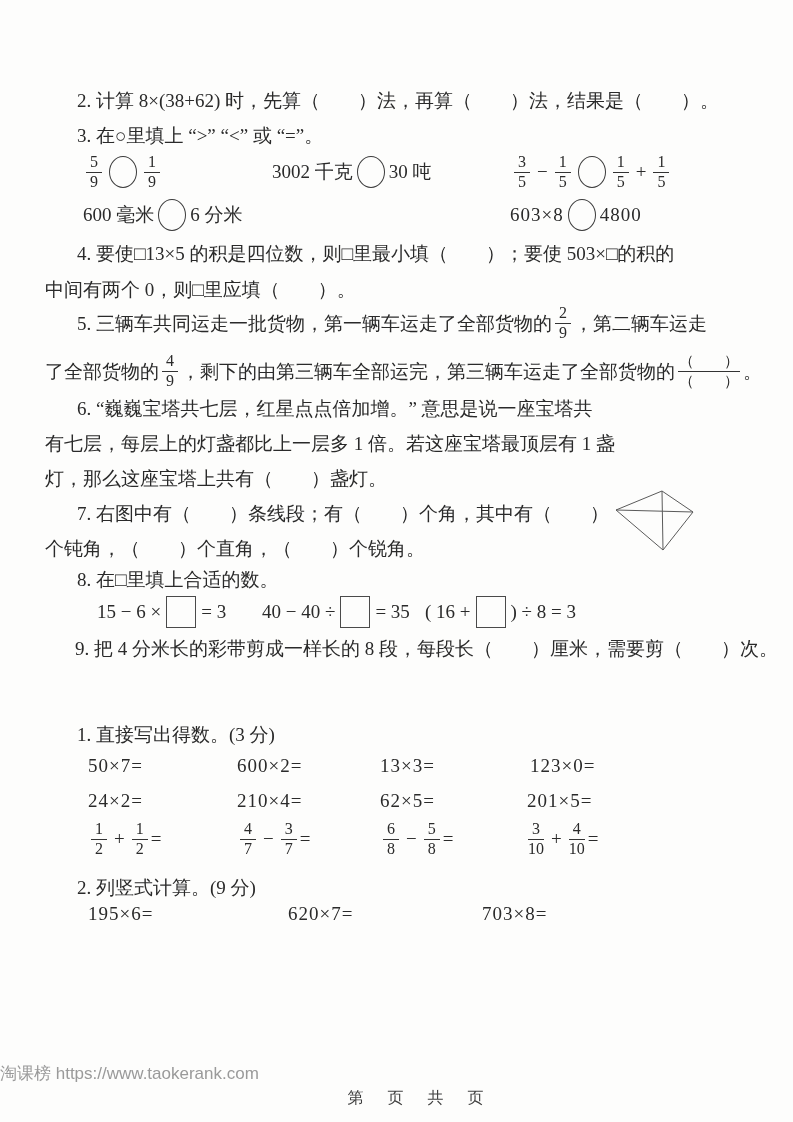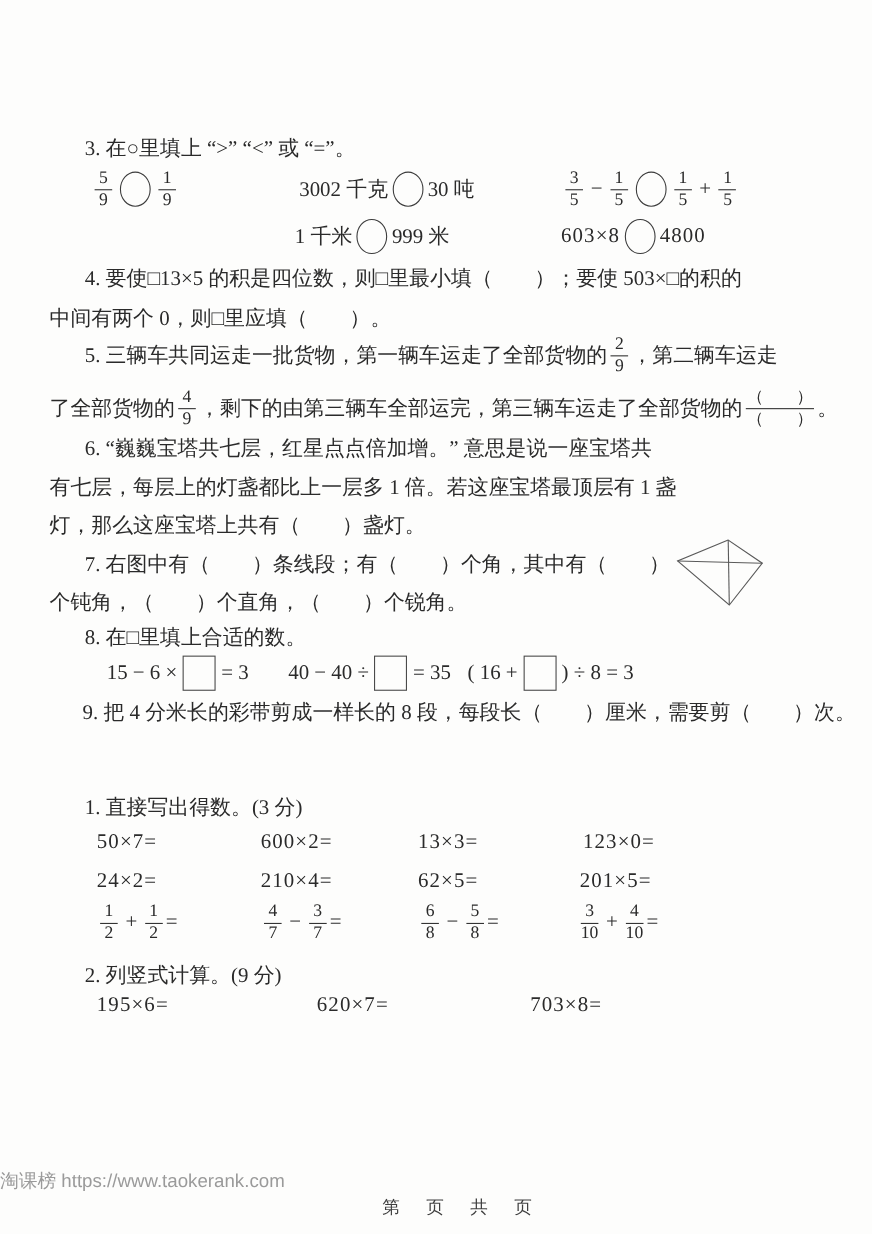--- a/index.html
+++ b/index.html
@@ -36,20 +36,21 @@
                  font-family:"Liberation Sans","DejaVu Sans",sans-serif;
                  font-size:17px; color:#9a9a9a; }
   .footer-page { position:absolute; left:0; width:793px; top:1088px; text-align:center;
                  font-size:16px; color:#3f3f3f; letter-spacing:10px;padding-left:24px; }
 </style>
 </head>
 <body>
 
 <div class="page">
 
+  <div class="ln ind" style="top:87px">2. 计算 8×(38+62) 时，先算（　　）法，再算（　　）法，结果是（　　）。</div>
 
   <div class="ln ind" style="top:122px">3. 在○里填上 “&gt;” “&lt;” 或 “=”。</div>
 
   <div class="arow" style="top:148px;height:48px">
     <span class="col" style="left:83px;height:48px">
       <span class="frac">
         <span class="fnum">5</span>
         <span class="fden">9</span>
       </span>
       <span class="circ"></span>
@@ -80,24 +81,24 @@
       </span>
       <span class="op">+</span>
       <span class="frac">
         <span class="fnum">1</span>
         <span class="fden">5</span>
       </span>
     </span>
   </div>
 
   <div class="arow" style="top:197px;height:36px">
-    <span class="col" style="left:268px;height:36px">
-      <span>1 千米</span>
-      <span class="circ"></span>
-      <span>999 米</span>
+    <span class="col" style="left:83px;height:36px">
+      <span>600 毫米</span>
+      <span class="circ"></span>
+      <span>6 分米</span>
     </span>
     <span class="col" style="left:510px;height:36px">
       <span class="num-eq">603×8</span>
       <span class="circ"></span>
       <span class="num-eq">4800</span>
     </span>
   </div>
 
   <div class="ln ind" style="top:240px">4. 要使□13×5 的积是四位数，则□里最小填（　　）；要使 503×□的积的</div>
   <div class="ln" style="top:276px">中间有两个 0，则□里应填（　　）。</div>

